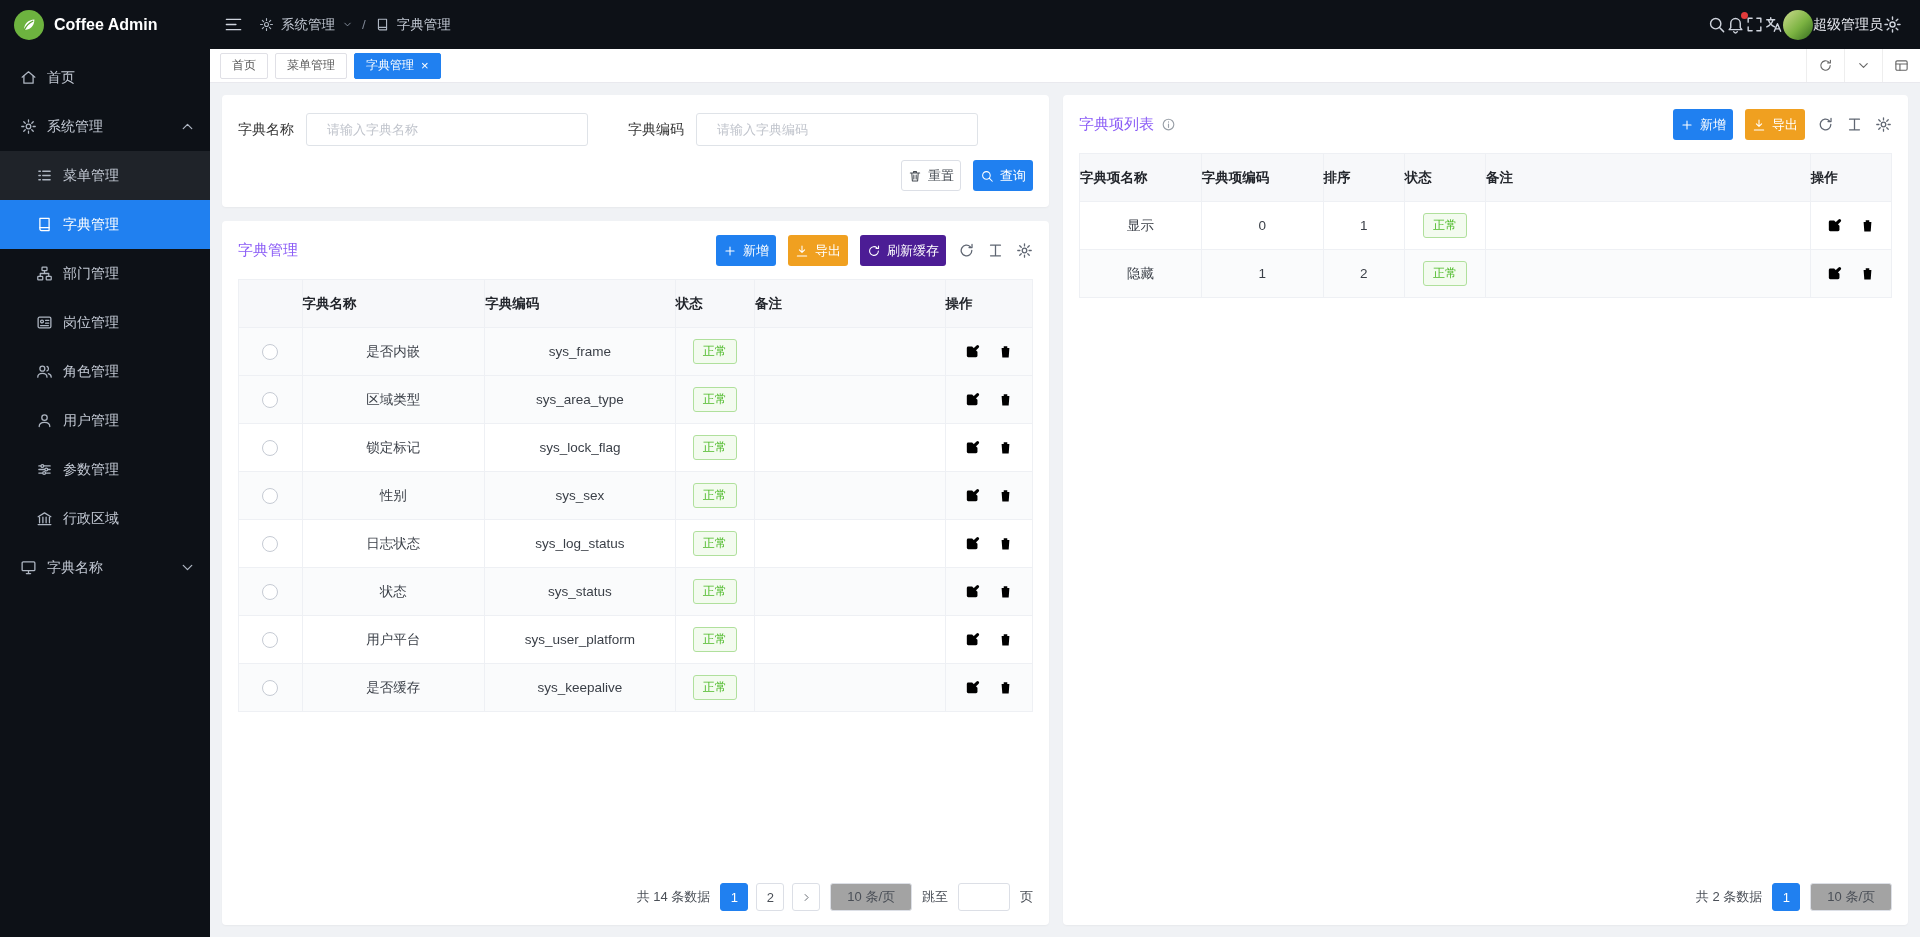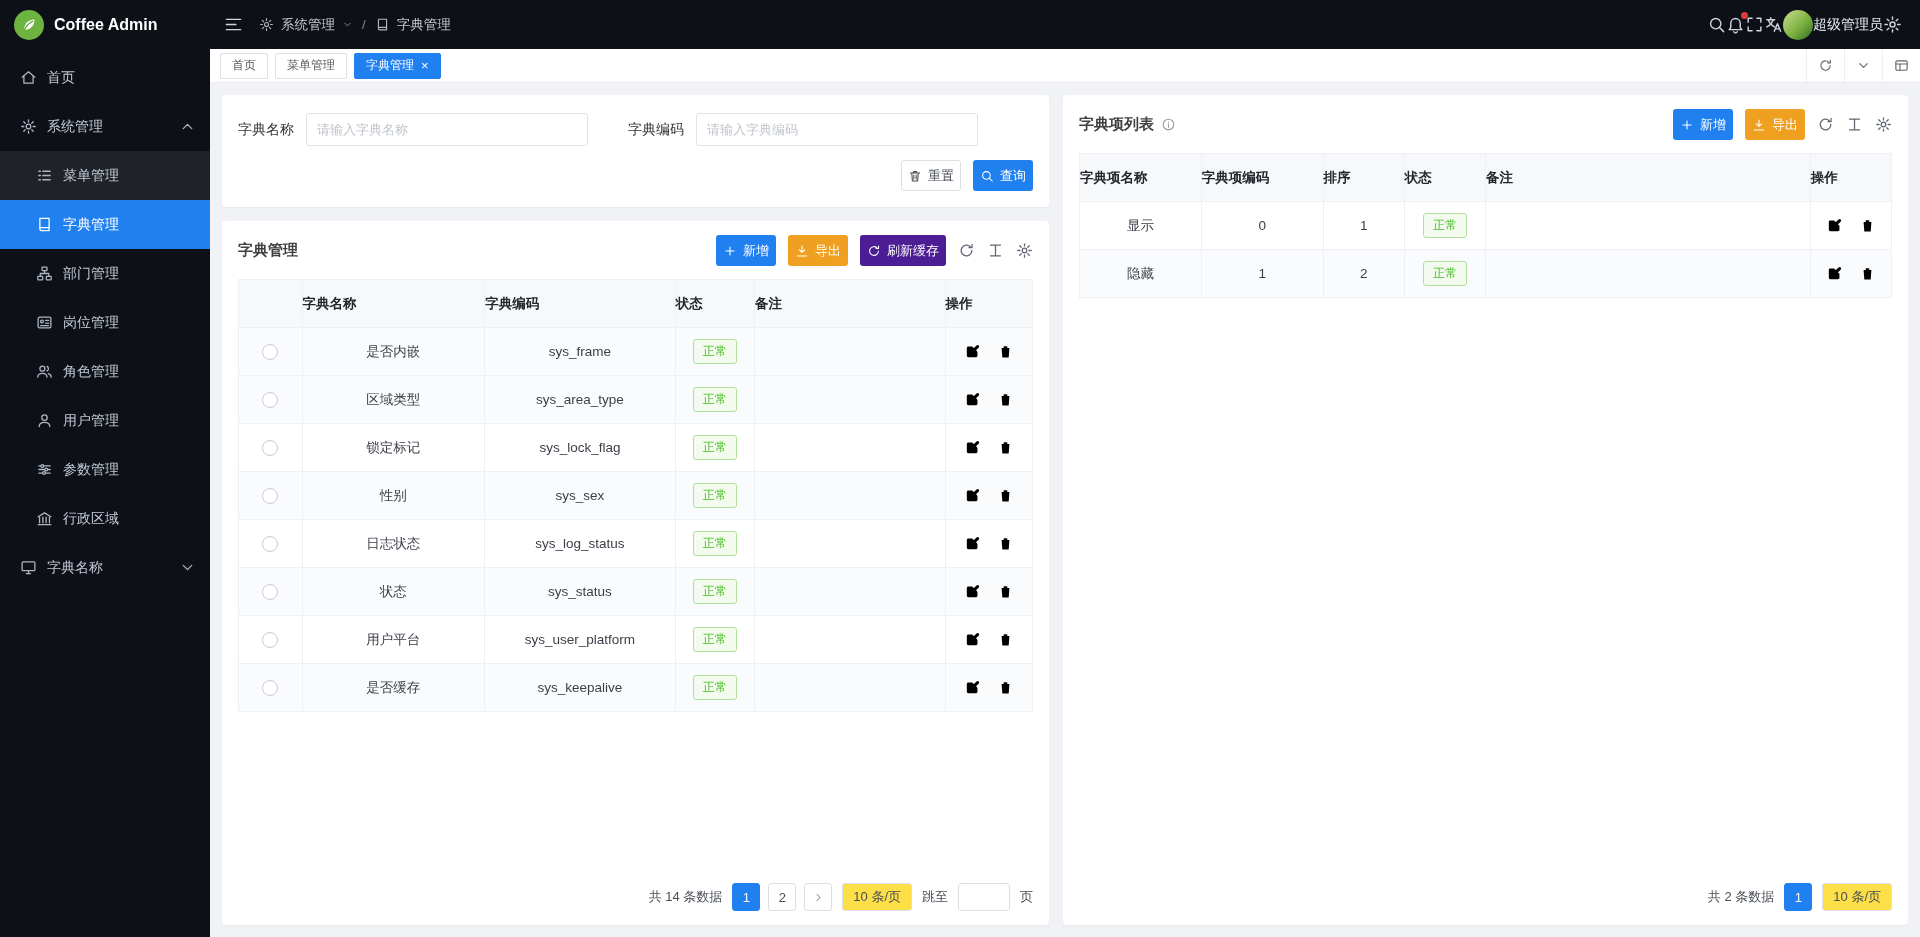--- a/index.html
+++ b/index.html
@@ -53,36 +53,36 @@
   .content{flex:1;display:flex;gap:14px;padding:12px;min-height:0}
   .left-col{width:827px;display:flex;flex-direction:column;gap:14px;flex-shrink:0;min-height:0}
   .right-col{flex:1;min-width:0;display:flex}
   .card{background:#fff;border-radius:4px;box-shadow:0 1px 2px rgba(0,0,0,.04)}
 
   
   .search-card{padding:18px 16px 16px}
   .search-row{display:flex;align-items:center;gap:40px}
   .form-item{display:flex;align-items:center;gap:12px}
   .form-label{font-size:14px;color:#333;white-space:nowrap}
-  .form-input{width:282px;height:33px;border:1px solid #dfe3e8;border-radius:3px;padding:0 10px;font-size:13px;color:#333;outline:none;font-family:inherit}
+  .form-input{width:282px;height:33px;border:1px solid #dfe3e8;border-radius:3px;padding:0 20px;font-size:13px;color:#333;outline:none;font-family:inherit}
   .form-input::placeholder{color:#c0c4cc}
   .search-actions{display:flex;justify-content:flex-end;gap:12px;margin-top:14px}
 
   .btn{display:inline-flex;align-items:center;gap:6px;height:31px;padding:0 6px;border-radius:3px;font-size:13px;cursor:pointer;border:1px solid transparent;font-family:inherit;white-space:nowrap}
   .btn .icon{width:14px;height:14px}
   .btn-plain{background:#fff;border-color:#dcdfe6;color:#454b52}
   .btn-primary{background:#2080f0;color:#fff}
   .btn-warning{background:#f0a020;color:#fff}
   .btn-success{background:#4c1d95;color:#fff}
 
   
   .list-card{flex:1;display:flex;flex-direction:column;padding:14px 16px;min-height:0}
   .items-card{flex:1;display:flex;flex-direction:column;padding:14px 16px;min-height:0}
   .card-head{display:flex;align-items:center;margin-bottom:13px;gap:12px}
-  .card-title{font-size:15px;font-weight:700;color:#404040;display:flex;align-items:center;gap:7px;white-space:nowrap}
+  .card-title{font-size:15px;font-weight:400;color:#8b5cf6;display:flex;align-items:center;gap:7px;white-space:nowrap}
   .card-title .icon{width:15px;height:15px;color:#9aa0a8}
   .head-actions{margin-left:auto;display:flex;align-items:center;gap:12px}
   .tool-icon{width:17px;height:17px;color:#5f6672;cursor:pointer}
 
   table{width:100%;border-collapse:collapse;table-layout:fixed;font-size:13.5px}
   th{background:#f7f8fa;font-weight:700;color:#23262c;height:48px;border:1px solid #eef0f4;text-align:left}
   td{height:48px;border:1px solid #eef0f4;text-align:center;color:#3a3f47;overflow:hidden}
   tr.striped td{background:#fafbfc}
   tr.selected td{background:#e7f3fe}
   .badge{display:inline-block;padding:3px 9px;border:1px solid #b0e09c;background:#f3fbef;color:#4fbb2a;border-radius:3px;font-size:12px;line-height:1.4}
@@ -92,21 +92,21 @@
   .op{display:inline-flex;width:17px;height:17px;cursor:pointer;margin:0 8px;vertical-align:middle}
   .op.edit{color:#2080f0}
   .op.del{color:#f56c6c}
 
   
   .pagination{margin-top:auto;display:flex;align-items:center;justify-content:flex-end;gap:10px;padding-top:14px;font-size:13px;color:#4a4f57}
   .pg-pages{display:inline-flex;gap:8px}
   .page-btn{min-width:28px;height:28px;border:1px solid #dcdfe6;border-radius:3px;display:inline-flex;align-items:center;justify-content:center;background:#fff;cursor:pointer;font-size:13px;color:#4a4f57;padding:0 4px}
   .page-btn.active{background:#2080f0;border-color:#2080f0;color:#fff}
   .page-btn .icon{width:11px;height:11px}
-  .pg-size{border:1px solid #dcdfe6;border-radius:3px;height:28px;display:inline-flex;align-items:center;padding:0 10px;cursor:pointer;background:#fde047;white-space:nowrap}
+  .pg-size{border:1px solid #dcdfe6;border-radius:3px;height:28px;display:inline-flex;align-items:center;padding:0 16px;cursor:pointer;background:#a3a3a3;white-space:nowrap}
   .pg-jump{width:52px;height:28px;border:1px solid #dcdfe6;border-radius:3px;text-align:center;font-size:13px;outline:none;font-family:inherit}
 </style>
 </head>
 <body>
 
 <aside class="sidebar">
   <div class="logo">
     <span class="logo-circle">
         <span class="icon">
           <svg viewBox="0 0 24 24">

